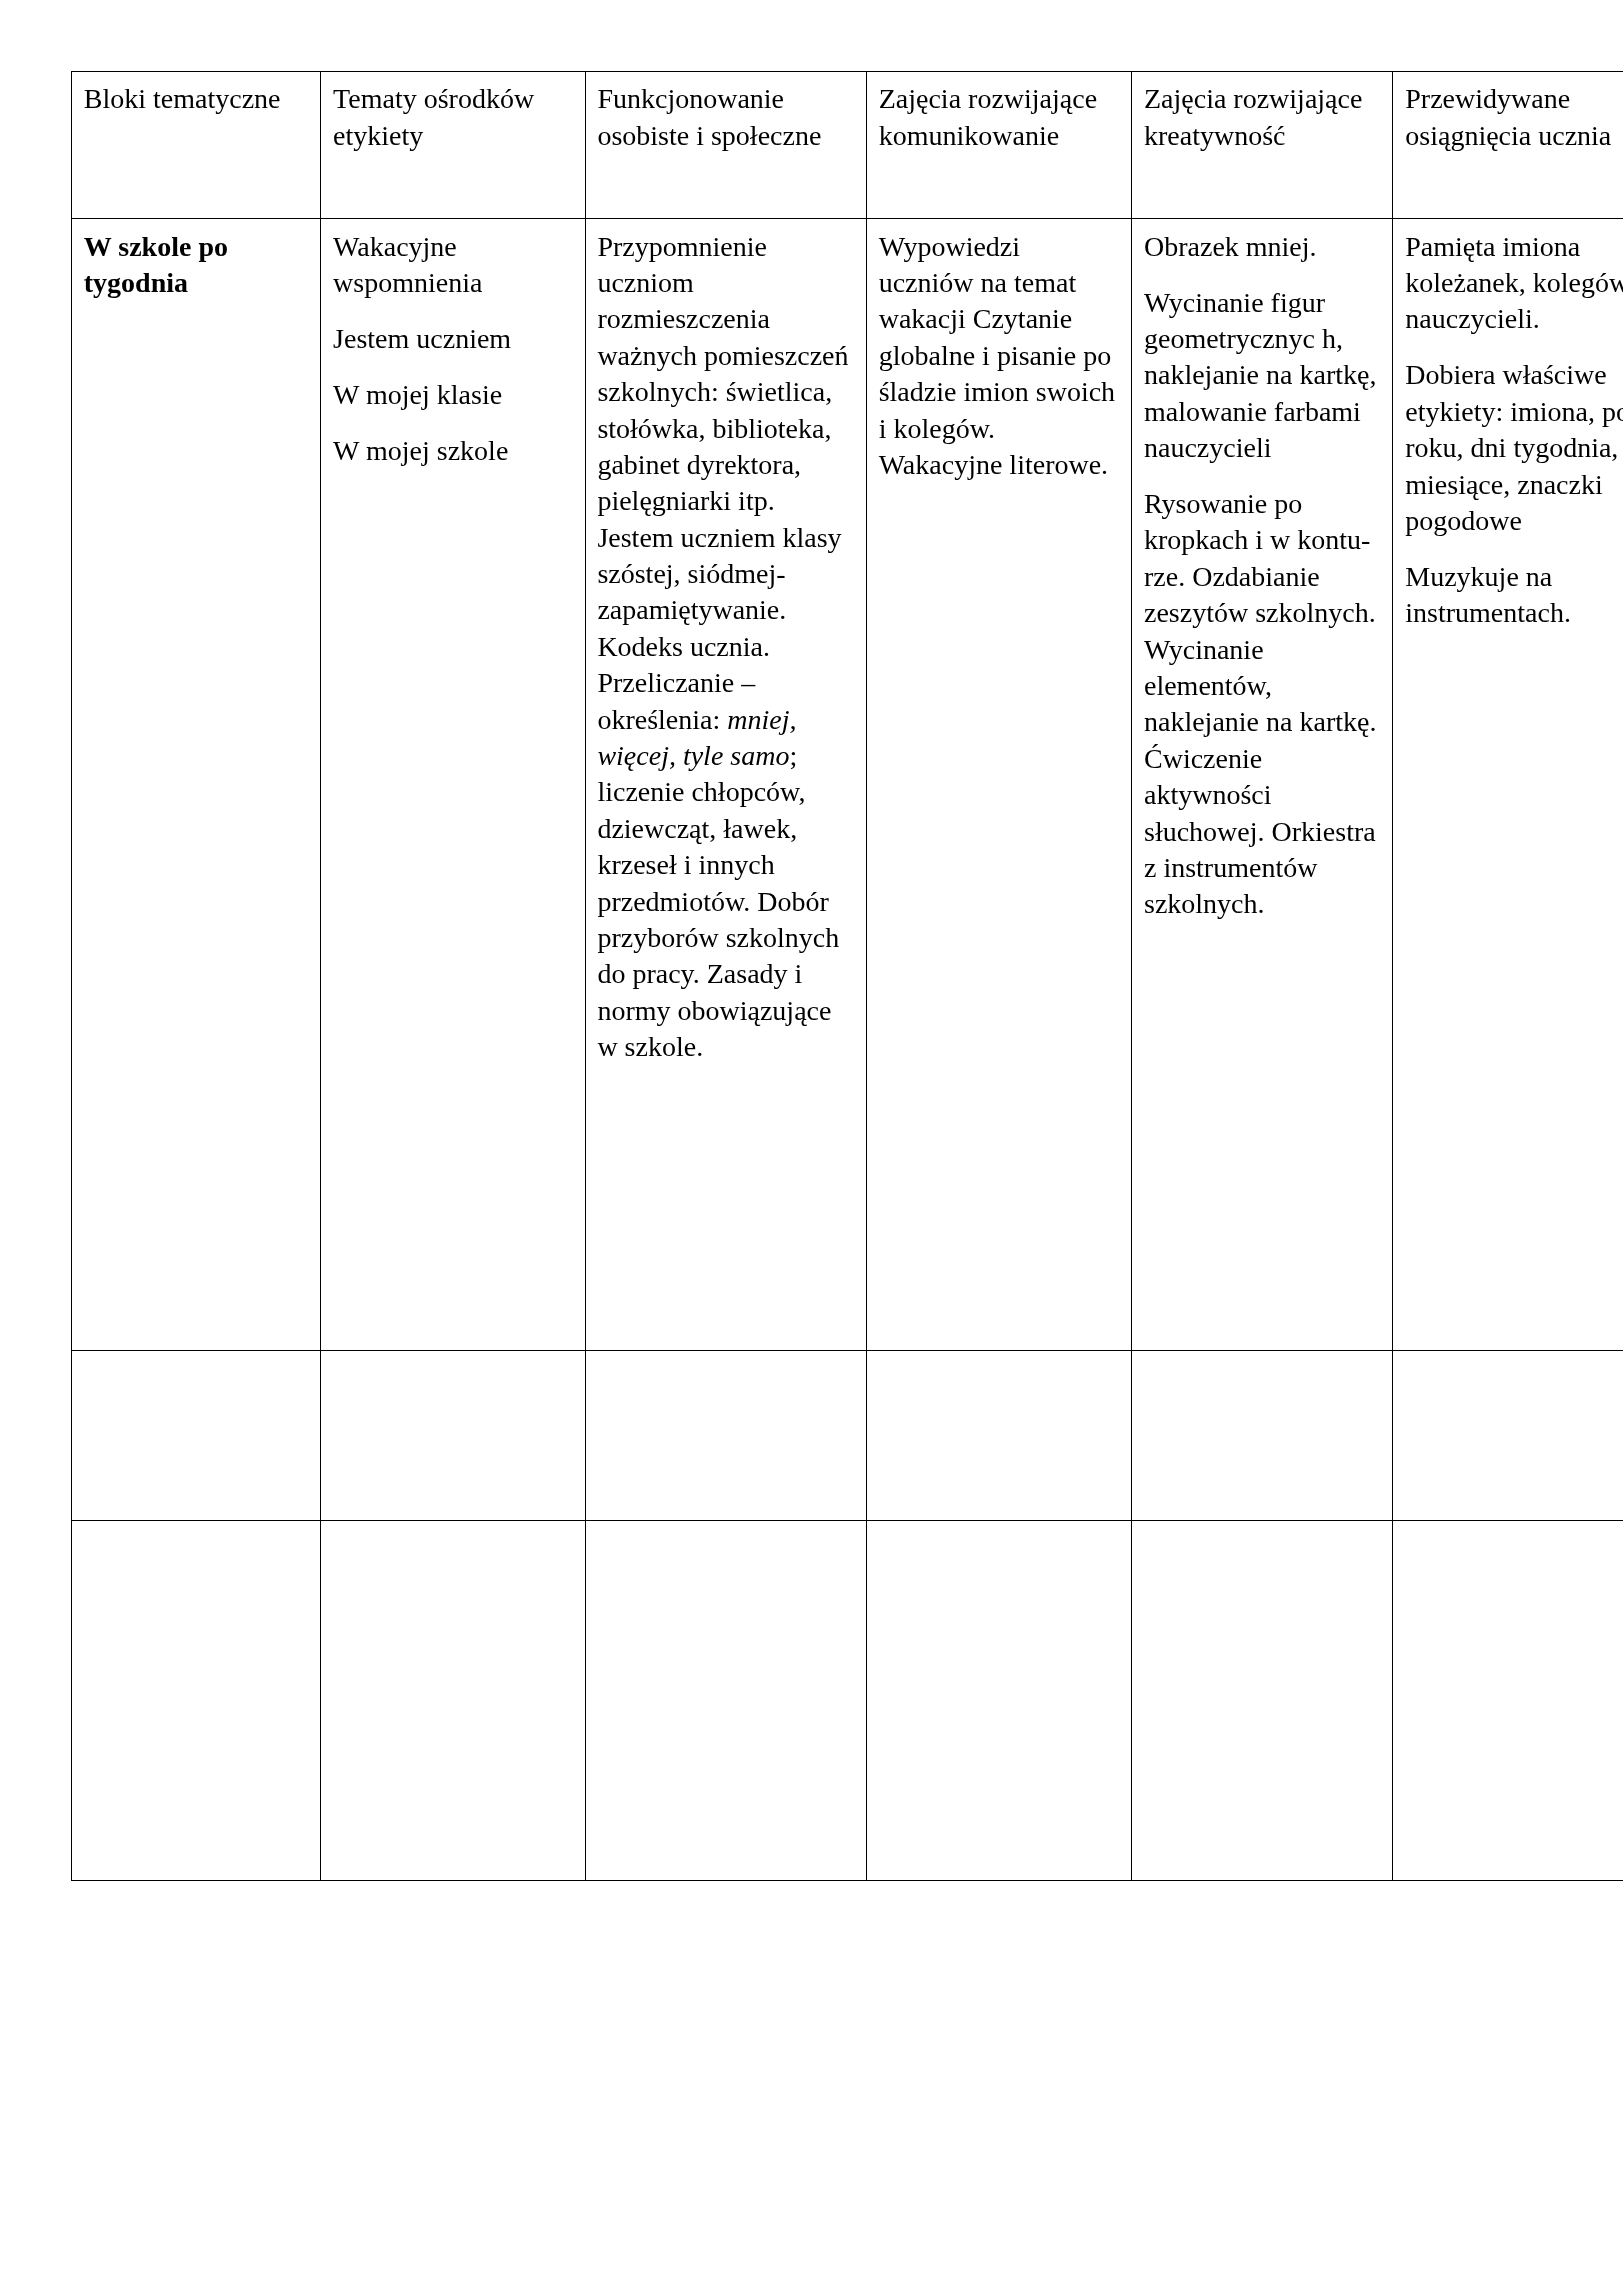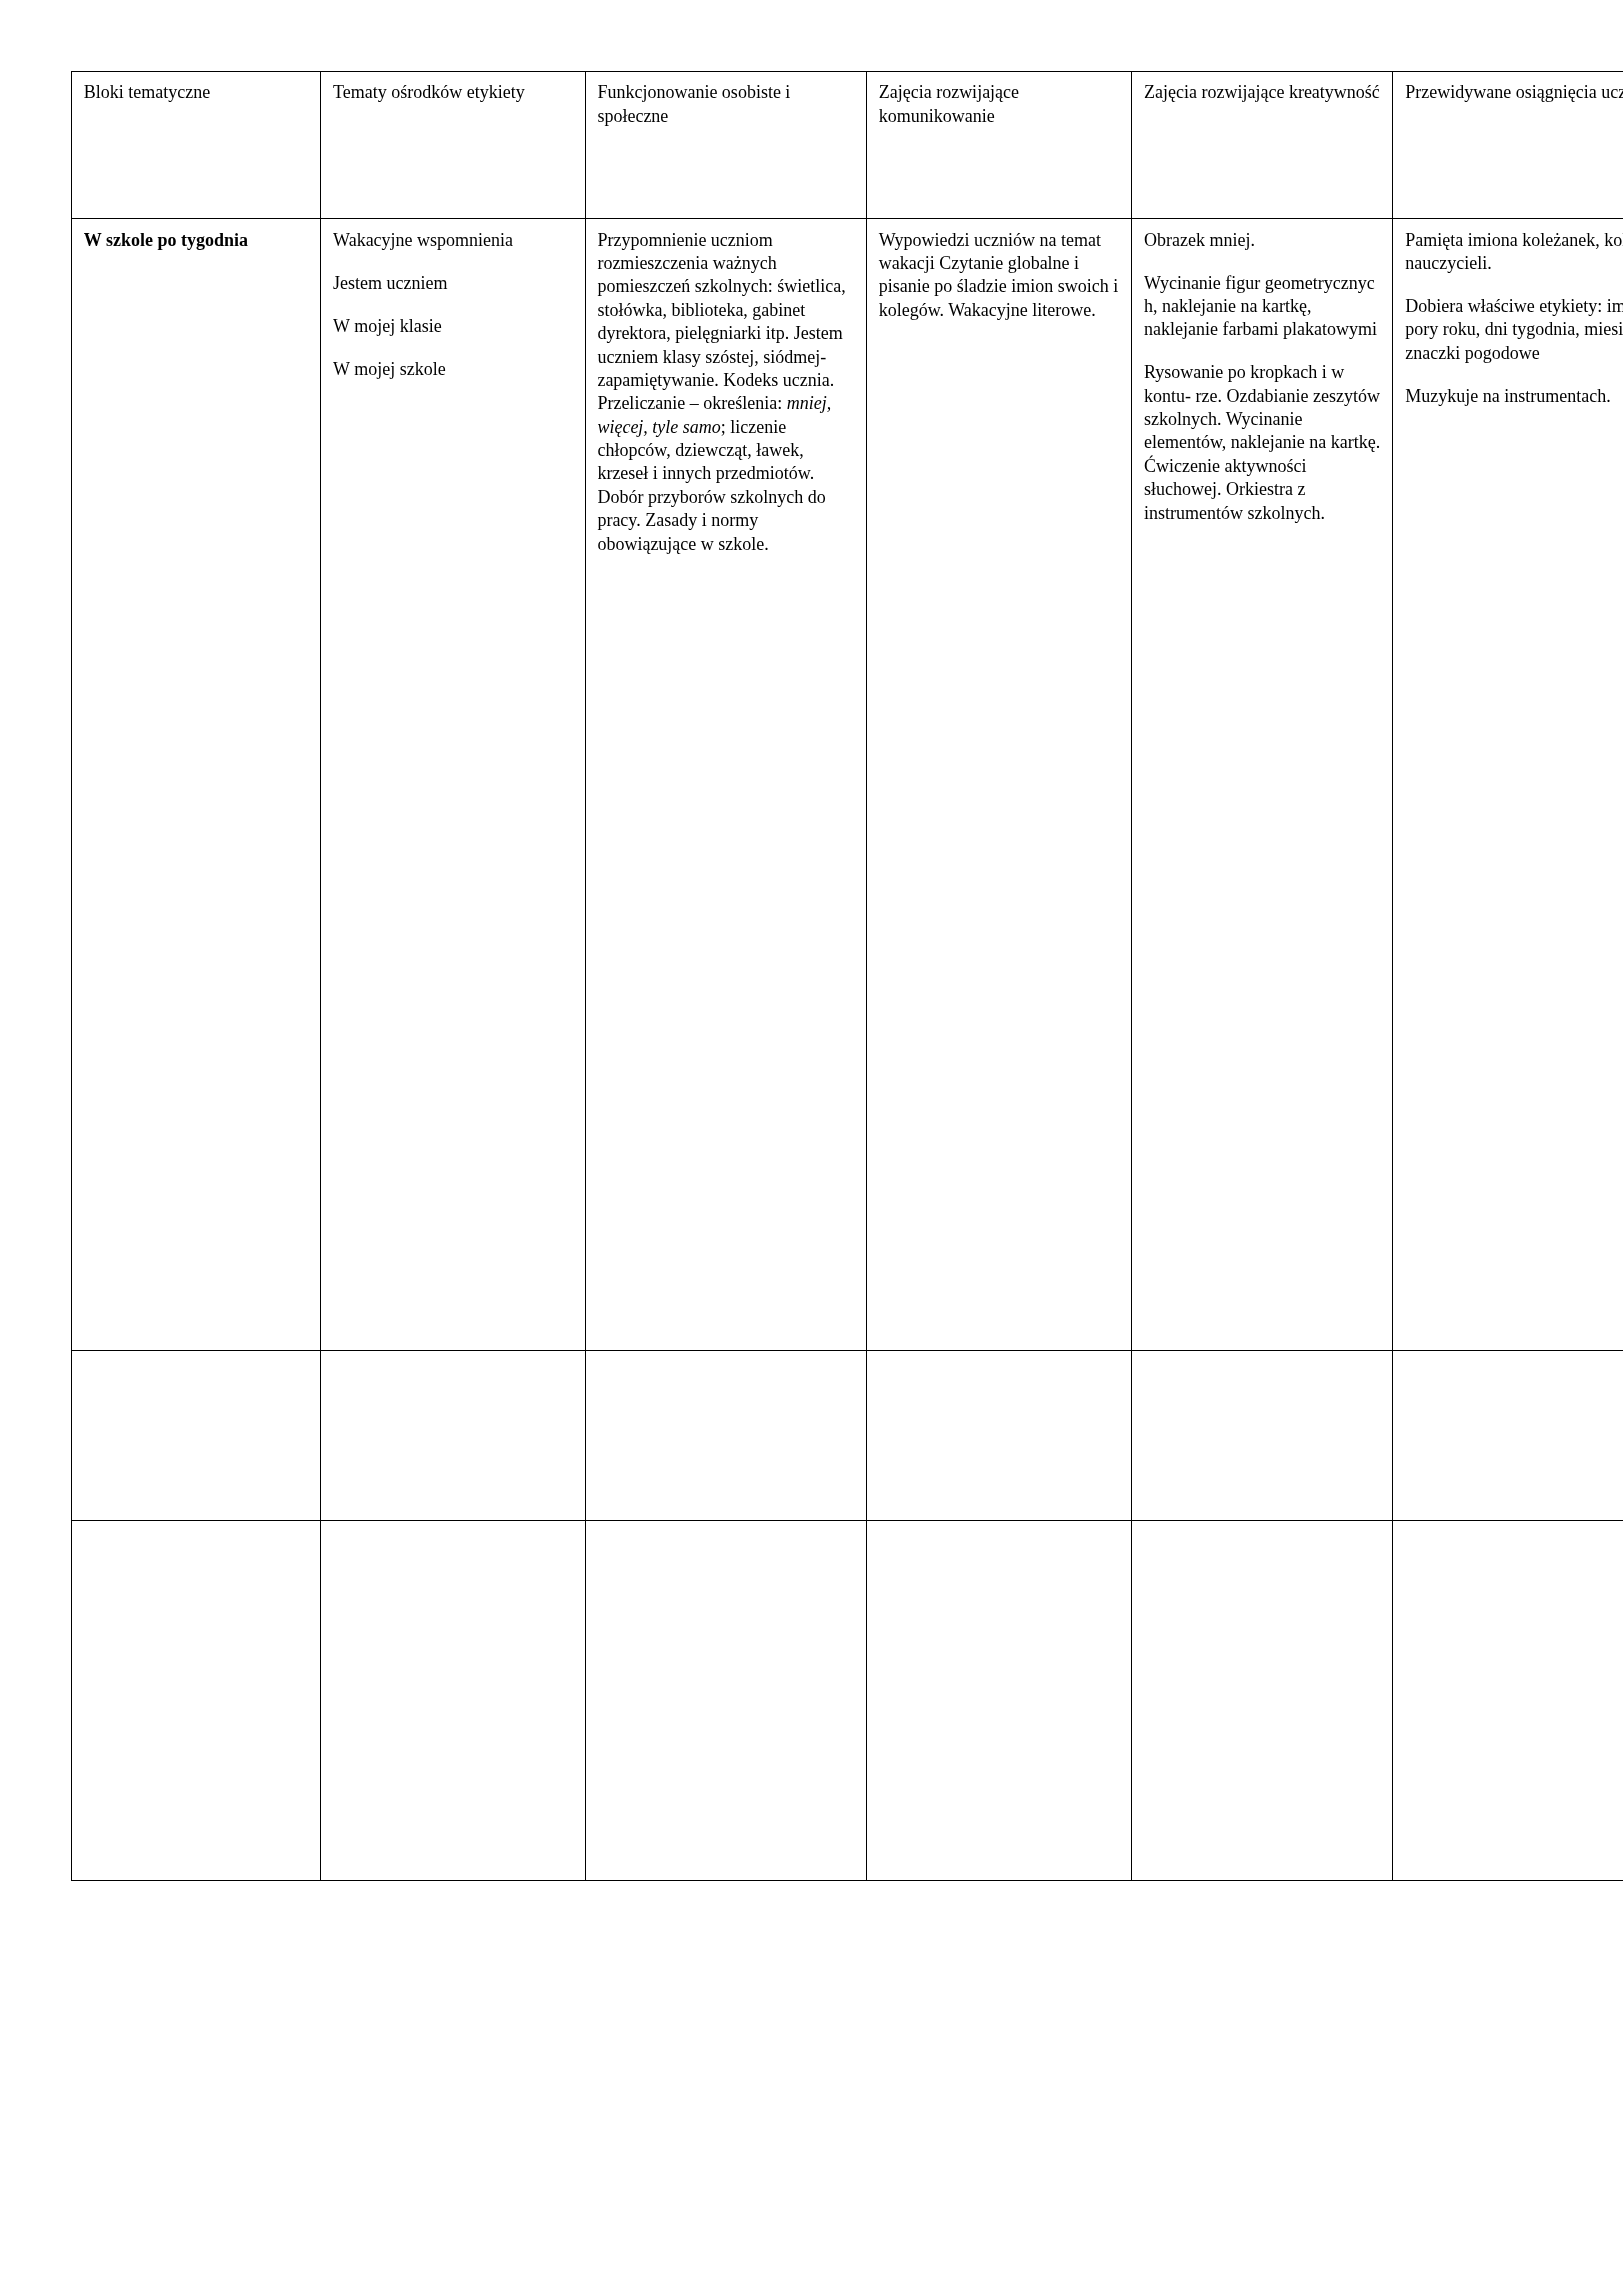--- a/index.html
+++ b/index.html
@@ -23,21 +23,21 @@
   table.plan {
     border-collapse: collapse;
     width: 1492px;
     table-layout: fixed;
     margin-top: 0;
   }
   table.plan td, table.plan th {
     border: 1.3px solid #000000;
     vertical-align: top;
     padding: 9.2px 10.5px 9.2px 11.8px;
-    font-size: 18px;
+    font-size: 28px;
     line-height: 1.30;
     font-weight: normal;
     text-align: left;
   }
   thead th {
     font-weight: bold;
     font-size: 21.6px;
     line-height: 1.24;
     padding-top: 17px;
   }
@@ -86,21 +86,21 @@
           <div class="cell-block">W mojej szkole</div>
         </td>
         <td class="col-3">
           <span>Przypomnienie uczniom rozmieszczenia ważnych pomieszczeń szkolnych: świetlica, stołówka, biblioteka, gabinet dyrektora, pielęgniarki itp. Jestem uczniem klasy szóstej, siódmej- zapamiętywanie. Kodeks ucznia. Przeliczanie – określenia: </span><span class="i">mniej, więcej, tyle samo</span><span>; liczenie chłopców, dziewcząt, ławek, krzeseł i innych przedmiotów. Dobór przyborów szkolnych do pracy. Zasady i normy obowiązujące w szkole.</span>
         </td>
         <td class="col-4">
           <div class="cell-block">Wypowiedzi uczniów na temat wakacji Czytanie globalne i pisanie po śladzie imion swoich i kolegów. Wakacyjne literowe.</div>
         </td>
         <td class="col-5">
           <div class="cell-block">Obrazek mniej.</div>
-          <div class="cell-block">Wycinanie figur geometrycznyc h, naklejanie na kartkę, naklejanie farbami plakatowymi</div>
+          <div class="cell-block">Wycinanie figur geometrycznyc h, naklejanie na kartkę, malowanie farbami nauczycieli</div>
           <div class="cell-block">Rysowanie po kropkach i w kontu-  rze. Ozdabianie zeszytów szkolnych. Wycinanie elementów, naklejanie na kartkę. Ćwiczenie aktywności słuchowej. Orkiestra z instrumentów szkolnych.</div>
         </td>
         <td class="col-6">
           <div class="cell-block">Pamięta imiona koleżanek, kolegów i nauczycieli.</div>
           <div class="cell-block">Dobiera właściwe etykiety: imiona, pory roku, dni tygodnia, miesiące, znaczki pogodowe</div>
           <div class="cell-block">Muzykuje na instrumentach.</div>
         </td>
       </tr>
 
       <tr class="empty-row-1">

